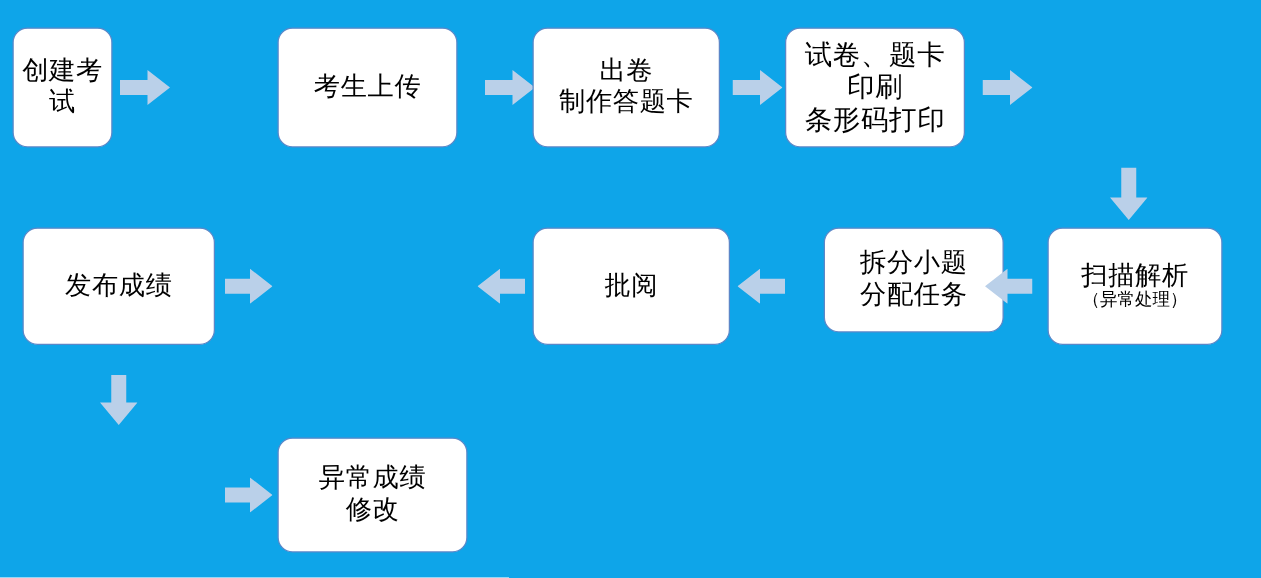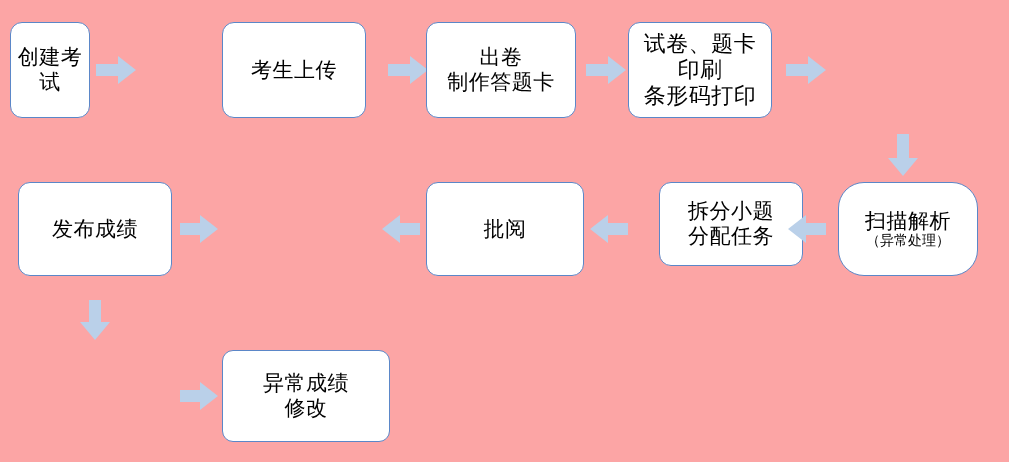--- a/index.html
+++ b/index.html
@@ -7,21 +7,21 @@
     padding: 0;
     background: #ffffff;
   }
   body {
     font-family: "Liberation Sans", "DejaVu Sans", sans-serif;
   }
   #canvas {
     position: relative;
     width: 1009px;
     height: 462px;
-    background: #fca5a5;
+    background: #0ea5e9;
     overflow: hidden;
   }
   .node {
     position: absolute;
     box-sizing: border-box;
     border: 1.3px solid #5B87C8;
     border-radius: 12px;
     background: #ffffff;
     display: flex;
     align-items: center;
@@ -137,38 +137,38 @@
     <span class="node-label">拆分小题
 分配任务</span>
   </div>
 
   <div class="arrow" style="left:788px; top:215px; width:38px; height:28px;">
     <svg width="38" height="28" viewBox="0 0 38 28" aria-hidden="true">
       <polygon points="38,8 18,8 18,0 0,14 18,28 18,20 38,20" fill="#BAD0E9"></polygon>
     </svg>
   </div>
 
-  <div class="node" style="left:838px; top:182px; width:140px; height:94px;border-radius:26px;">
+  <div class="node" style="left:838px; top:182px; width:140px; height:94px;">
     <span class="node-label">
       <span>扫描解析</span>
       <span class="node-sub">（异常处理）</span>
     </span>
   </div>
 
   <div class="arrow" style="left:80px; top:300px; width:30px; height:40px;">
     <svg width="30" height="40" viewBox="0 0 30 40" aria-hidden="true">
       <polygon points="9,0 21,0 21,22 30,22 15,40 0,22 9,22" fill="#BAD0E9"></polygon>
     </svg>
   </div>
 
 
   <div class="arrow" style="left:180px; top:382px; width:38px; height:28px;">
     <svg width="38" height="28" viewBox="0 0 38 28" aria-hidden="true">
       <polygon points="0,8 20,8 20,0 38,14 20,28 20,20 0,20" fill="#BAD0E9"></polygon>
     </svg>
   </div>
 
-  <div class="node" style="left:222px; top:350px; width:168px; height:92px;border-radius:11px;">
+  <div class="node" style="left:222px; top:350px; width:152px; height:92px;">
     <span class="node-label">异常成绩
 修改</span>
   </div>
 
 </div>
 
 </body></html>

